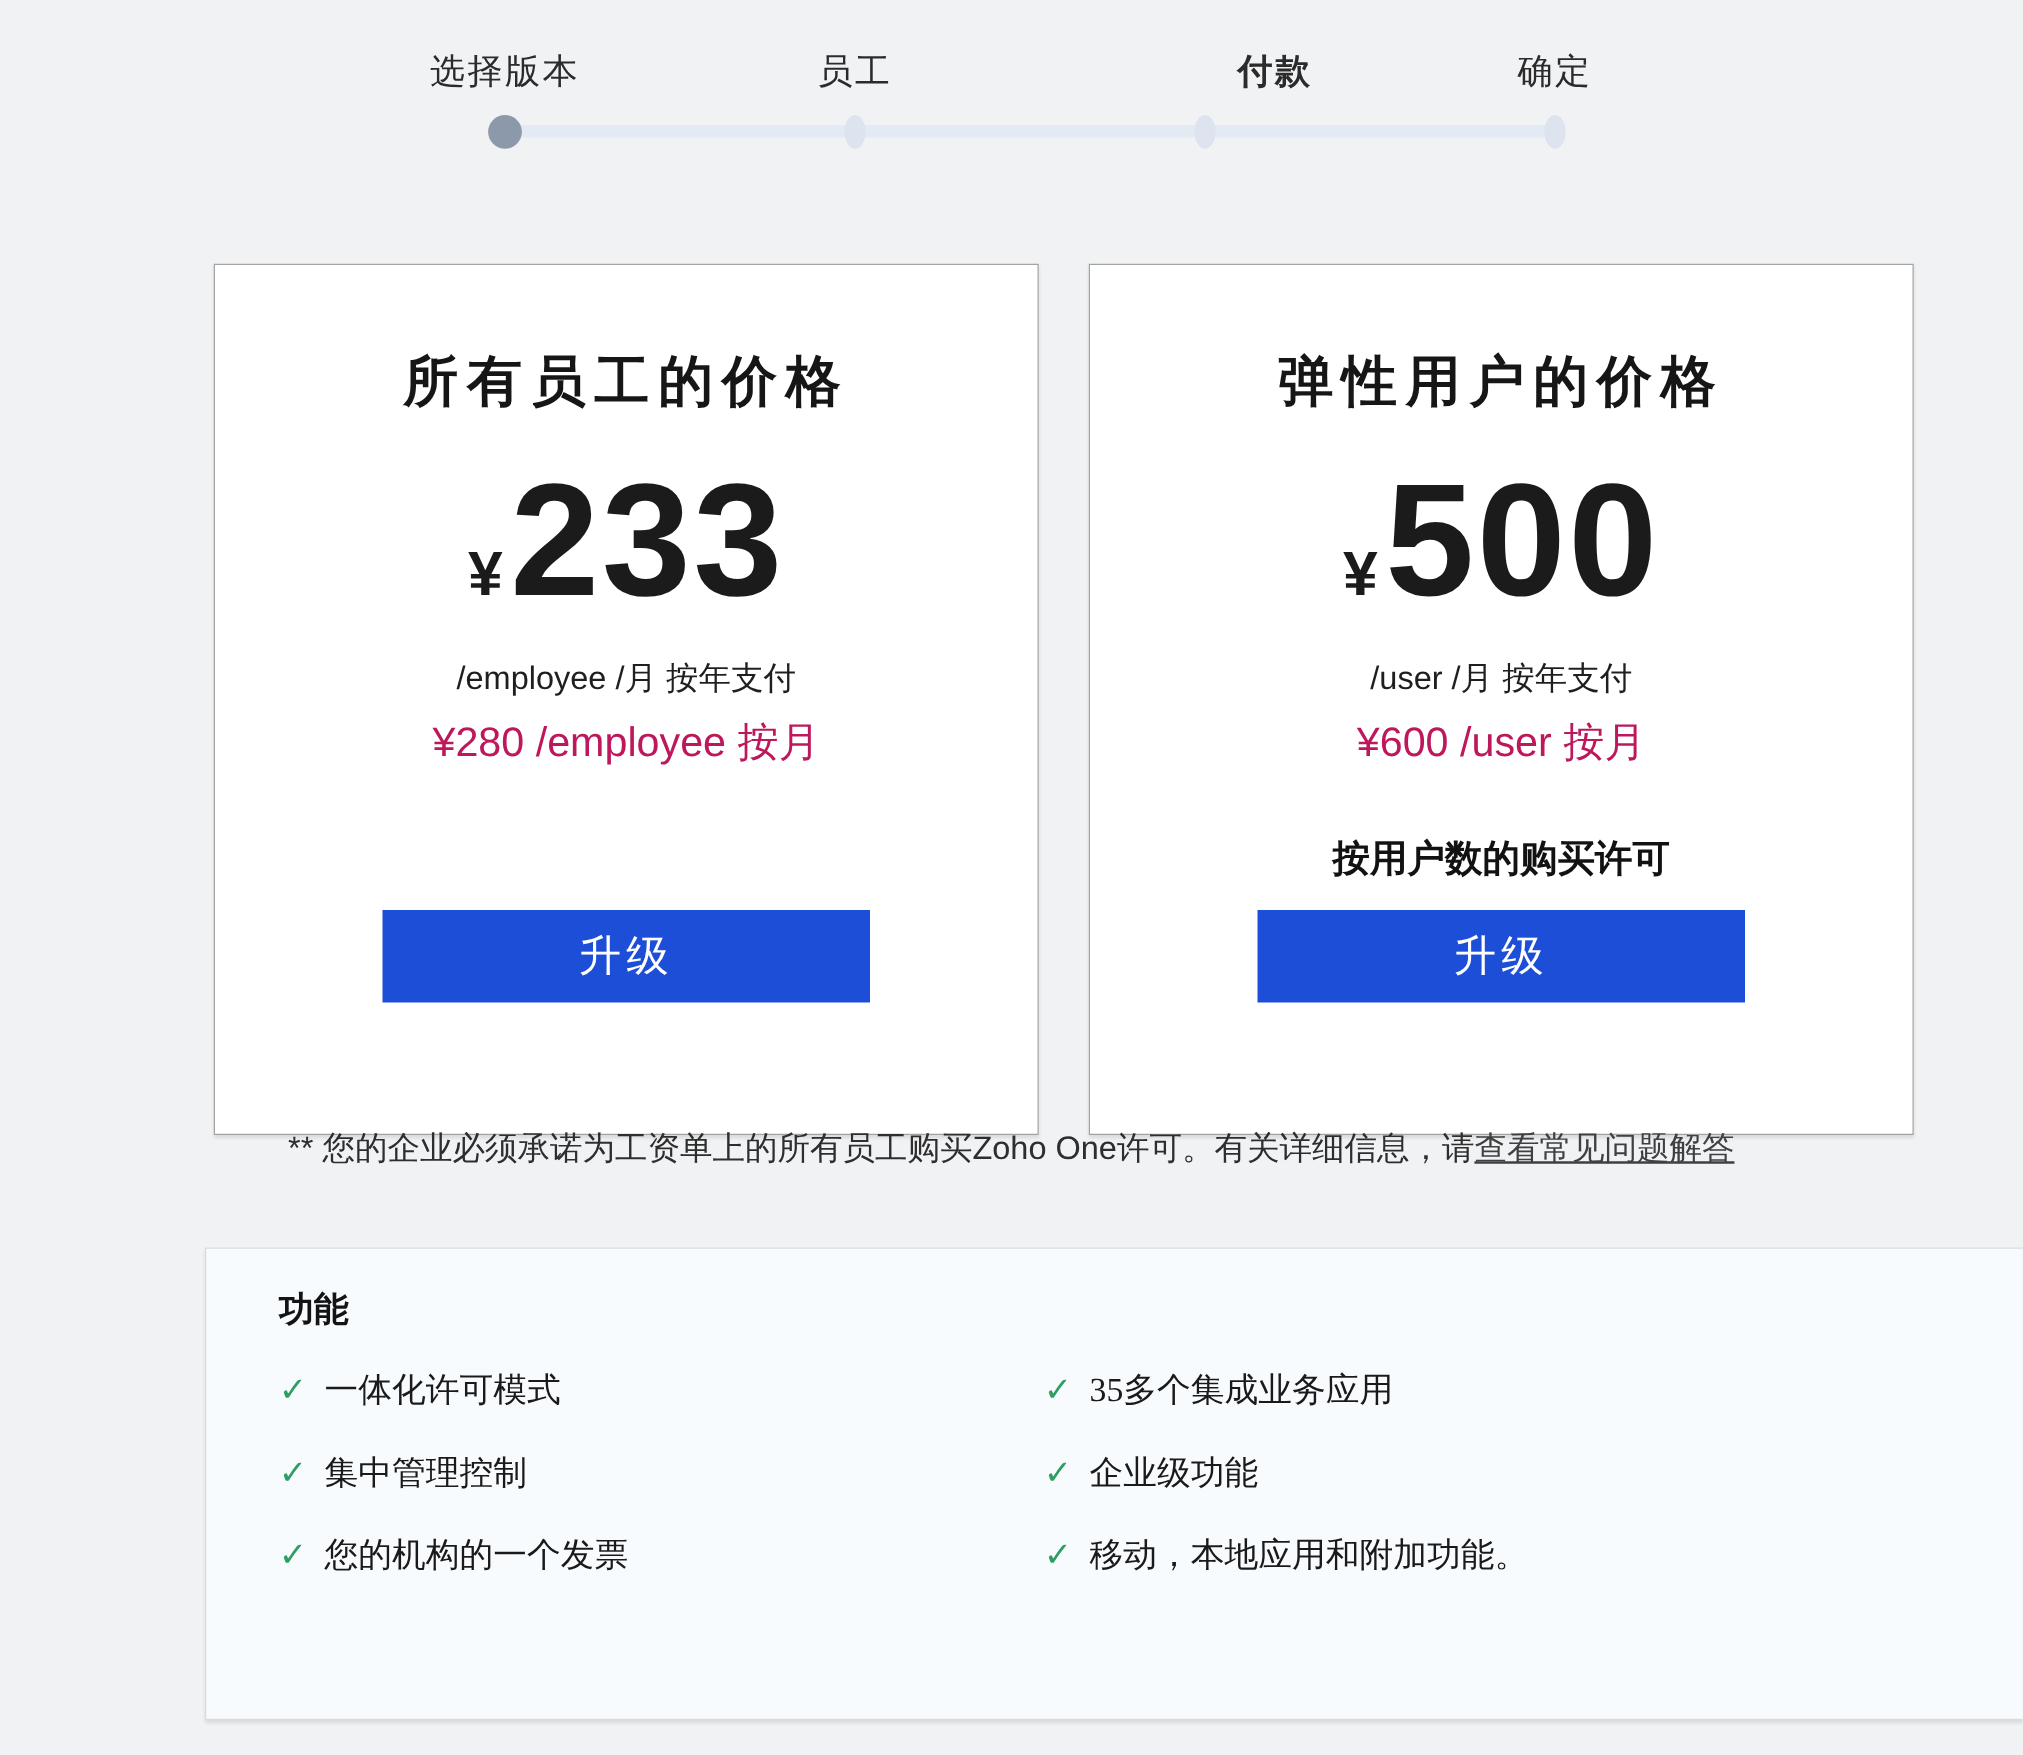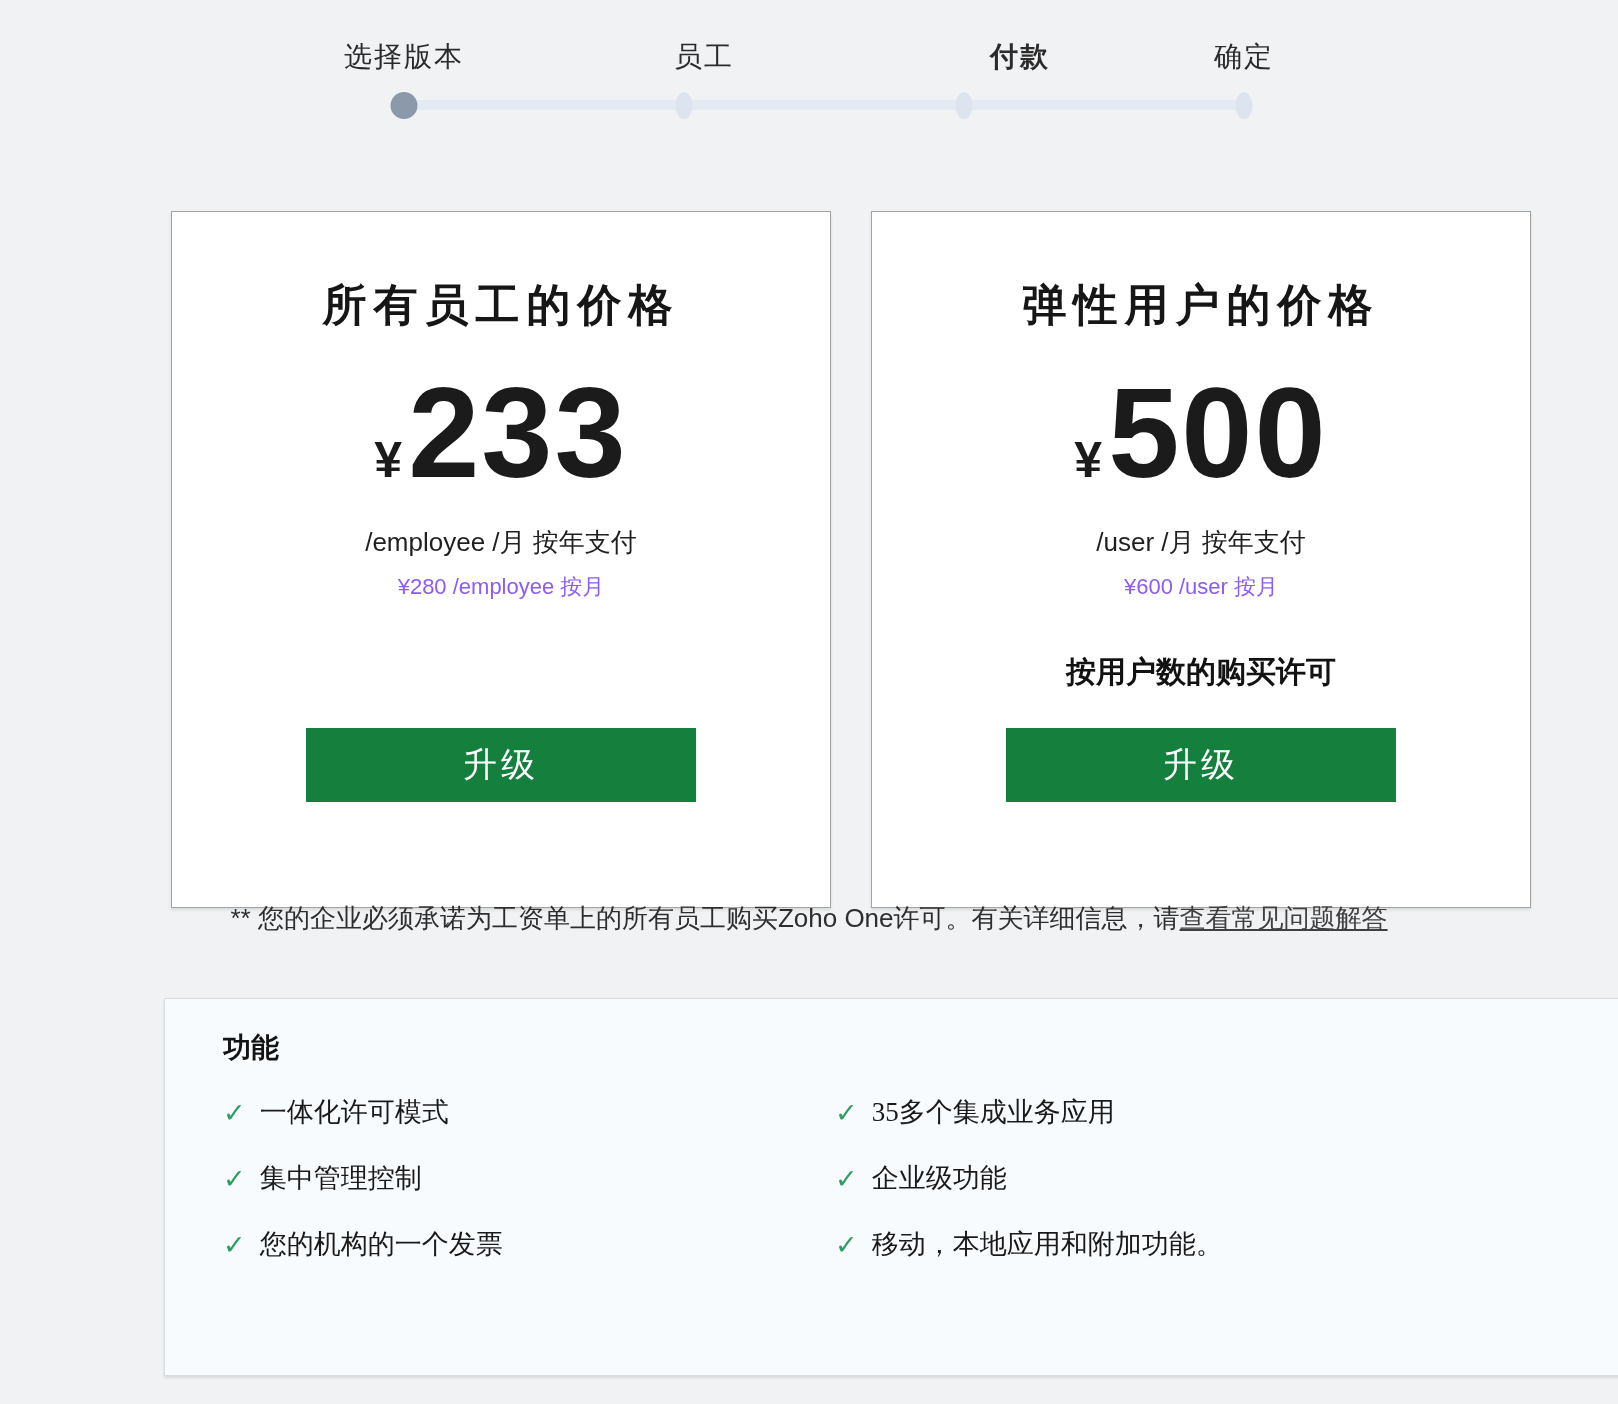--- a/index.html
+++ b/index.html
@@ -16,21 +16,21 @@
 
   
   .stepper { position: absolute; left: 0; top: 0; width: 100%; height: 160px; }
   .step-label {
     position: absolute; top: 38px;
     transform: translateX(-50%);
     font-size: 28px; letter-spacing: 2px; color: #2b2b2b;
     white-space: nowrap;
   }
   .step-label.s0 { left: 404px; }
-  .step-label.s1 { left: 704px; }
+  .step-label.s1 { left: 684px; }
   .step-label.s2 { left: 1020px; font-weight: bold; }
   .step-label.s3 { left: 1244px; }
   .stepper-track {
     position: absolute; left: 404px; top: 100px;
     width: 840px; height: 10px; border-radius: 5px;
     background: #e4eaf3;
   }
   .stepper-dot {
     position: absolute; top: 92px;
     width: 17px; height: 27px; border-radius: 50%;
@@ -58,27 +58,27 @@
   .card.two { left: 871px; }
   .plan-title {
     padding-top: 64px;
     font-size: 44px; font-weight: 700; letter-spacing: 7px;
     color: #161616;
   }
   .price-row { margin-top: 34px; line-height: 1; white-space: nowrap; }
   .currency { font-size: 50px; font-weight: 700; margin-right: 6px; }
   .amount { font-size: 128px; font-weight: 700; letter-spacing: 2px; }
   .billing1 { margin-top: 28px; font-size: 26px; color: #1f1f1f; }
-  .billing2 { margin-top: 12px; font-size: 22px; color: #8b5cf6; }
+  .billing2 { margin-top: 12px; font-size: 33px; color: #be185d; }
   .license  { margin-top: 50px; font-size: 30px; font-weight: 700; color: #121212; }
   .cta {
     position: absolute; left: 50%; top: 516px;
     transform: translateX(-50%);
     width: 390px; height: 74px;
-    background: #15803d; color: #ffffff;
+    background: #1d4ed8; color: #ffffff;
     border: none; cursor: pointer;
     font-size: 34px; letter-spacing: 4px;
     display: flex; align-items: center; justify-content: center;
   }
 
   
   .footnote {
     position: absolute; left: 0; top: 901px; width: 100%;
     text-align: center; font-size: 26px; color: #2e2e2e;
     white-space: nowrap;

